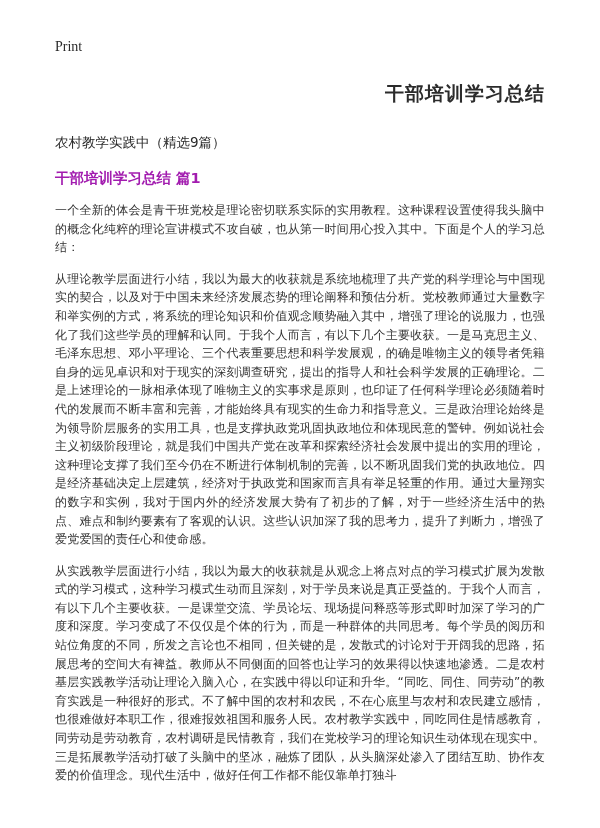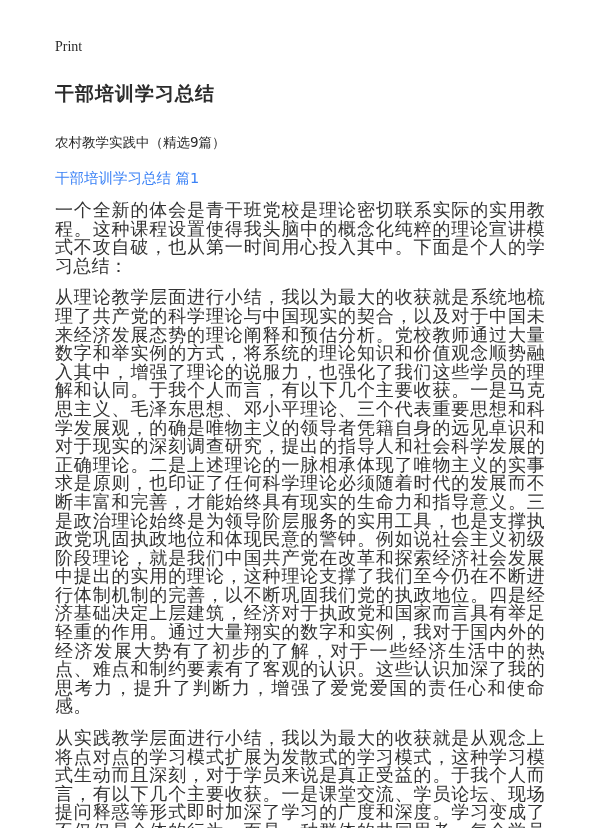--- a/index.html
+++ b/index.html
@@ -23,40 +23,40 @@
   }
   .print-link {
     font-family: "Liberation Serif", serif;
     font-size: 14px;
     color: #2b2b2b;
     cursor: pointer;
     display: inline-block;
   }
   .doc-title {
     margin: 26px 0 0 0;
-    text-align: left;
+    text-align: right;
     font-size: 19px;
     font-weight: bold;
     color: #2b2b2b;
     letter-spacing: 1px;
   }
   .doc-subtitle {
     margin: 27px 0 0 0;
     font-size: 13.5px;
     color: #2b2b2b;
   }
   .section-heading {
     margin: 17px 0 0 0;
     font-size: 14.5px;
-    font-weight: normal;
-    color: #3b82f6;
+    font-weight: bold;
+    color: #a21caf;
   }
   .body-paragraph {
     margin: 13px 0 0 0;
-    font-size: 18px;
+    font-size: 12px;
     line-height: 18.6px;
     text-align: justify;
     color: #333333;
     letter-spacing: 0.2px;
   }
 </style>
 </head>
 <body>
 
 <div class="page">

